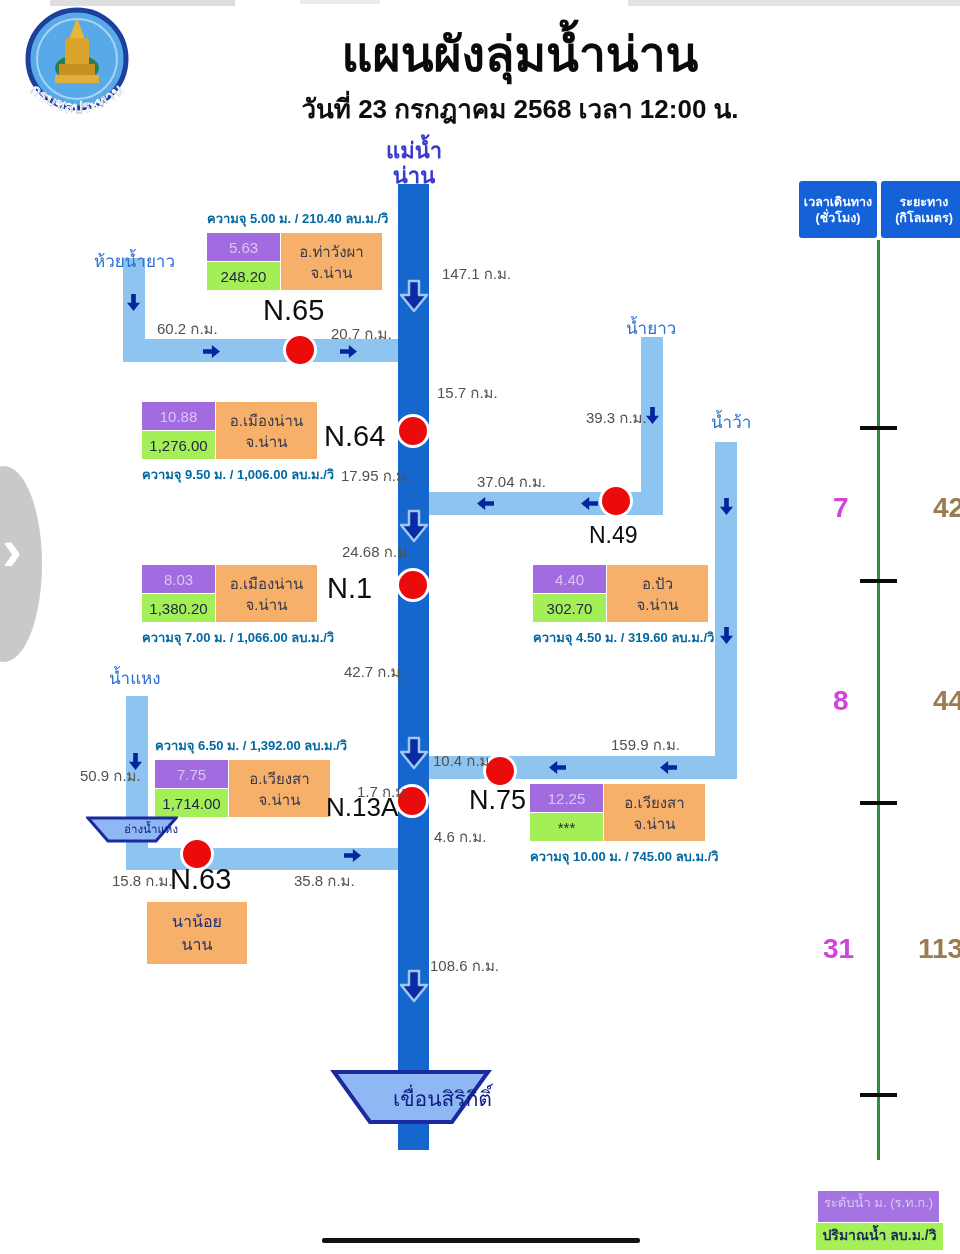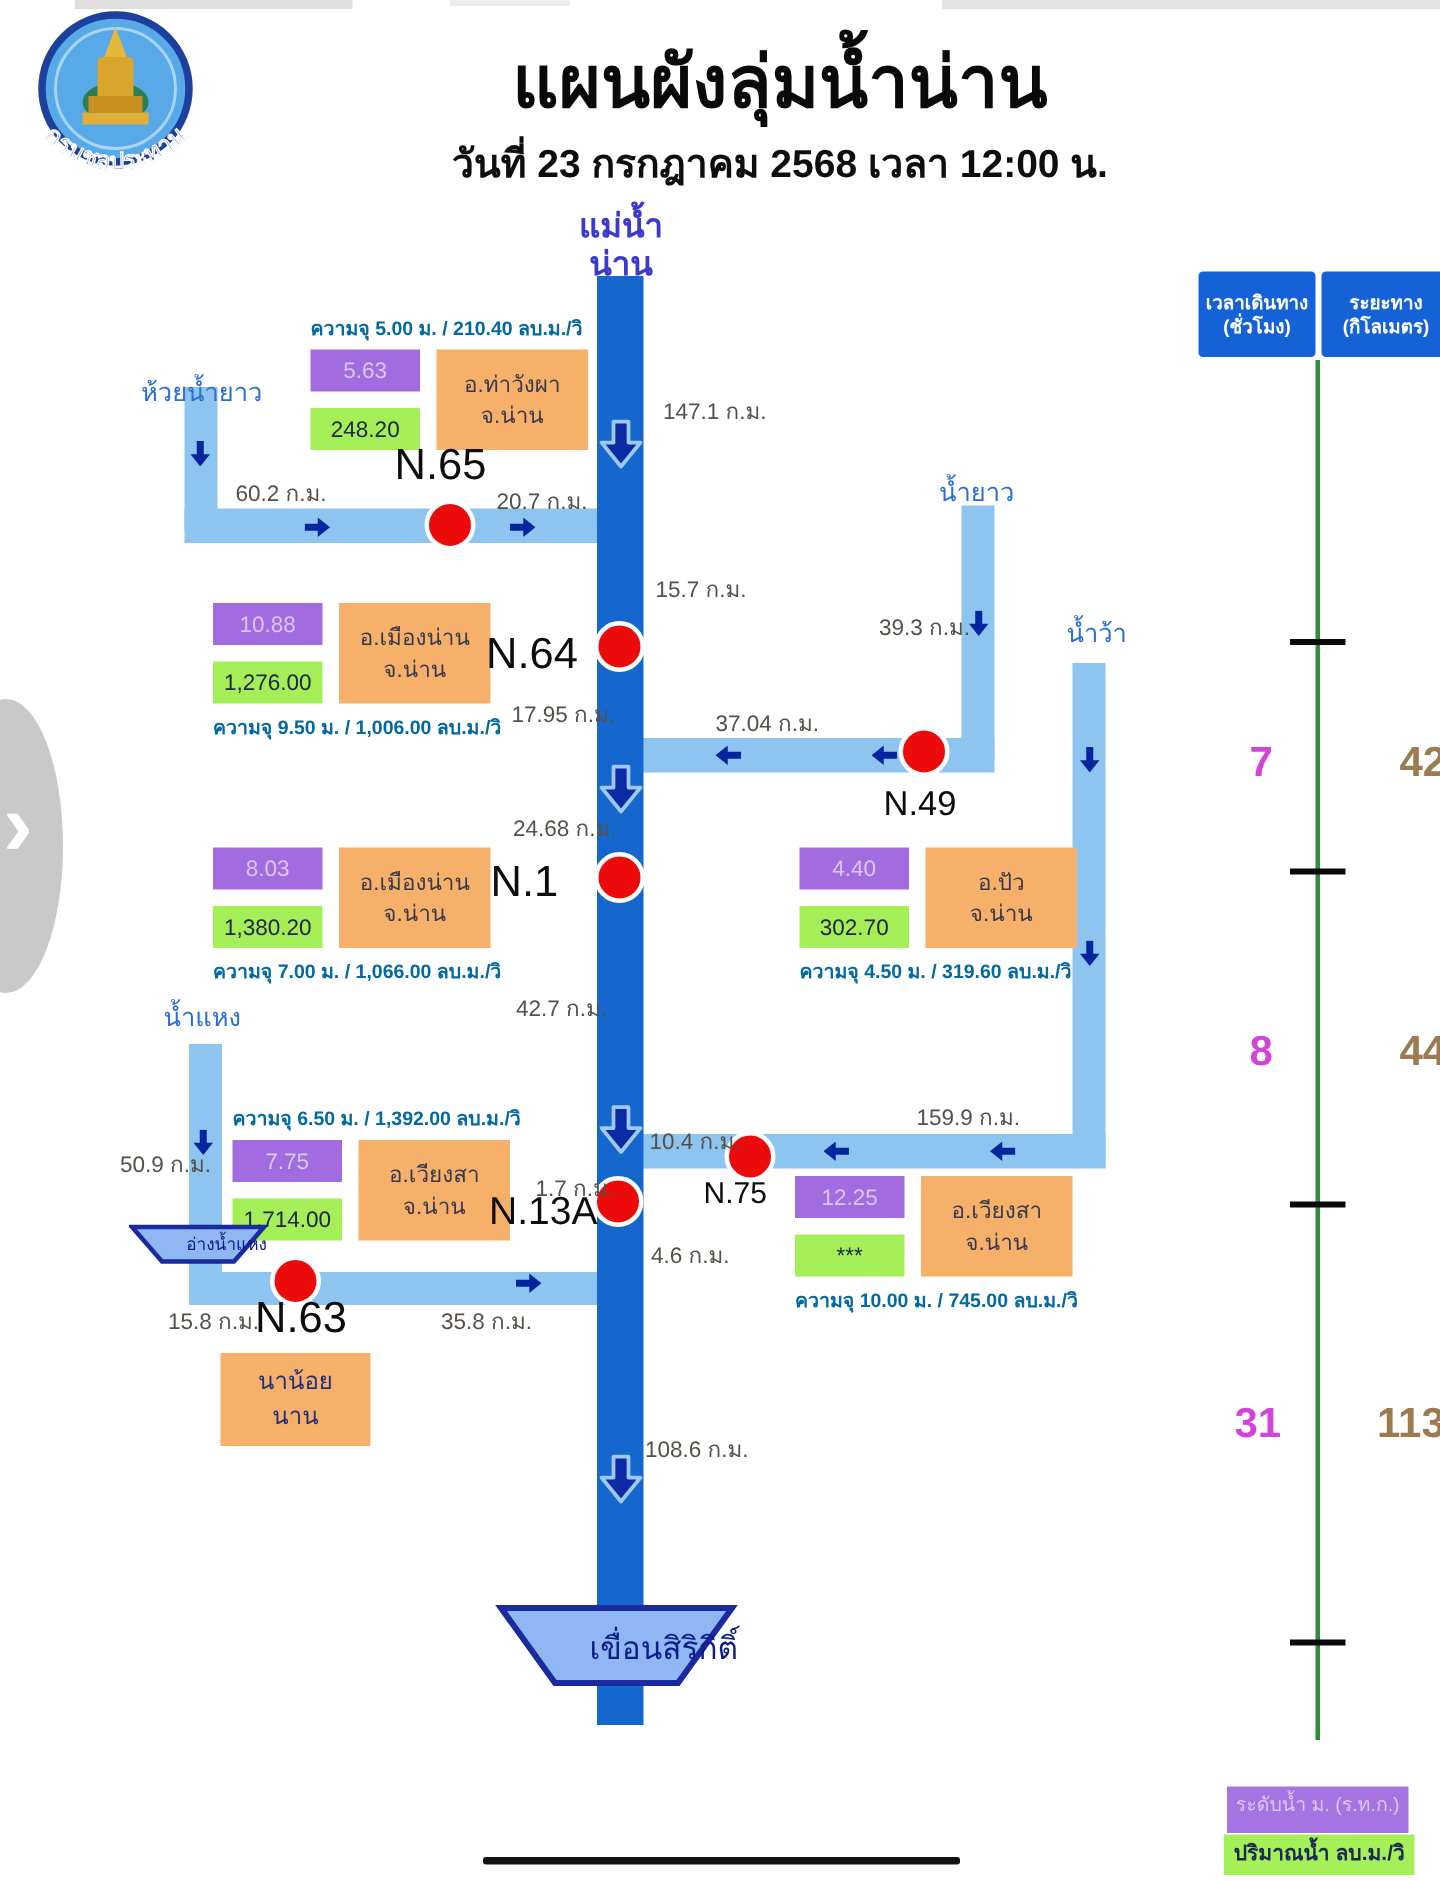--- a/index.html
+++ b/index.html
@@ -24,21 +24,21 @@
   .arrow-s{position:absolute;width:17px;height:13px;background:#04259e;z-index:3;
            clip-path:polygon(0 32%,52% 32%,52% 0,100% 50%,52% 100%,52% 68%,0 68%);}
   .arrow-s.left{transform:scaleX(-1);}
   .arrow-s.down{transform:rotate(90deg);}
   .bigarrow{position:absolute;z-index:3;}
   
   .ibox{position:absolute;z-index:5;}
   .cap{font-size:13px;font-weight:700;color:#0369a1;white-space:nowrap;}
   .cap.top{margin-bottom:4px;}
   .cap.bot{margin-top:5px;}
-  .vgrid{display:grid;grid-template-columns:73px 101px;grid-template-rows:28px 28px;gap:11px;}
+  .vgrid{display:grid;grid-template-columns:73px 101px;grid-template-rows:28px 28px;gap:1px;}
   .lvl{grid-area:1/1/2/2;background:#a26ce0;color:#d9c7f7;display:flex;align-items:center;
        justify-content:center;font-size:15px;}
   .flw{grid-area:2/1/3/2;background:#a4ee58;color:#232840;display:flex;align-items:center;
        justify-content:center;font-size:15px;}
   .dstr{grid-area:1/2/3/3;background:#f6b069;color:#373a4e;display:flex;flex-direction:column;
         justify-content:center;align-items:center;font-size:15px;line-height:21px;}
   .placebox{position:absolute;background:#f6b069;color:#22307c;display:flex;flex-direction:column;
             justify-content:center;align-items:center;font-size:16px;line-height:23px;z-index:5;}
   
   .hdrbox{position:absolute;background:#1461d8;color:#ffffff;font-size:12.5px;font-weight:700;
@@ -142,21 +142,21 @@
   <div class="dot" style="left:396px;top:568px"></div>
   <div class="dot" style="left:395px;top:784px"></div>
   <div class="dot" style="left:483px;top:754px"></div>
   <div class="dot" style="left:180px;top:837px"></div>
 
   <div class="stn" style="left:263px;top:294px;font-size:29px">N.65</div>
   <div class="stn" style="left:324px;top:420px;font-size:29px">N.64</div>
   <div class="stn" style="left:589px;top:522px;font-size:23px">N.49</div>
   <div class="stn" style="left:327px;top:572px;font-size:29px">N.1</div>
   <div class="stn" style="left:326px;top:792px;font-size:26px">N.13A</div>
-  <div class="stn" style="left:469px;top:785px;font-size:20px">N.75</div>
+  <div class="stn" style="left:469px;top:785px;font-size:27px">N.75</div>
   <div class="stn" style="left:170px;top:863px;font-size:29px">N.63</div>
 
   <div class="trib" style="left:94px;top:247px">ห้วยน้ำยาว</div>
   <div class="trib" style="left:626px;top:314px">น้ำยาว</div>
   <div class="trib" style="left:711px;top:408px">น้ำว้า</div>
   <div class="trib" style="left:109px;top:664px">น้ำแหง</div>
 
   <div class="dist" style="left:442px;top:262px">147.1 ก.ม.</div>
   <div class="dist" style="left:157px;top:317px">60.2 ก.ม.</div>
   <div class="dist" style="left:331px;top:322px">20.7 ก.ม.</div>

